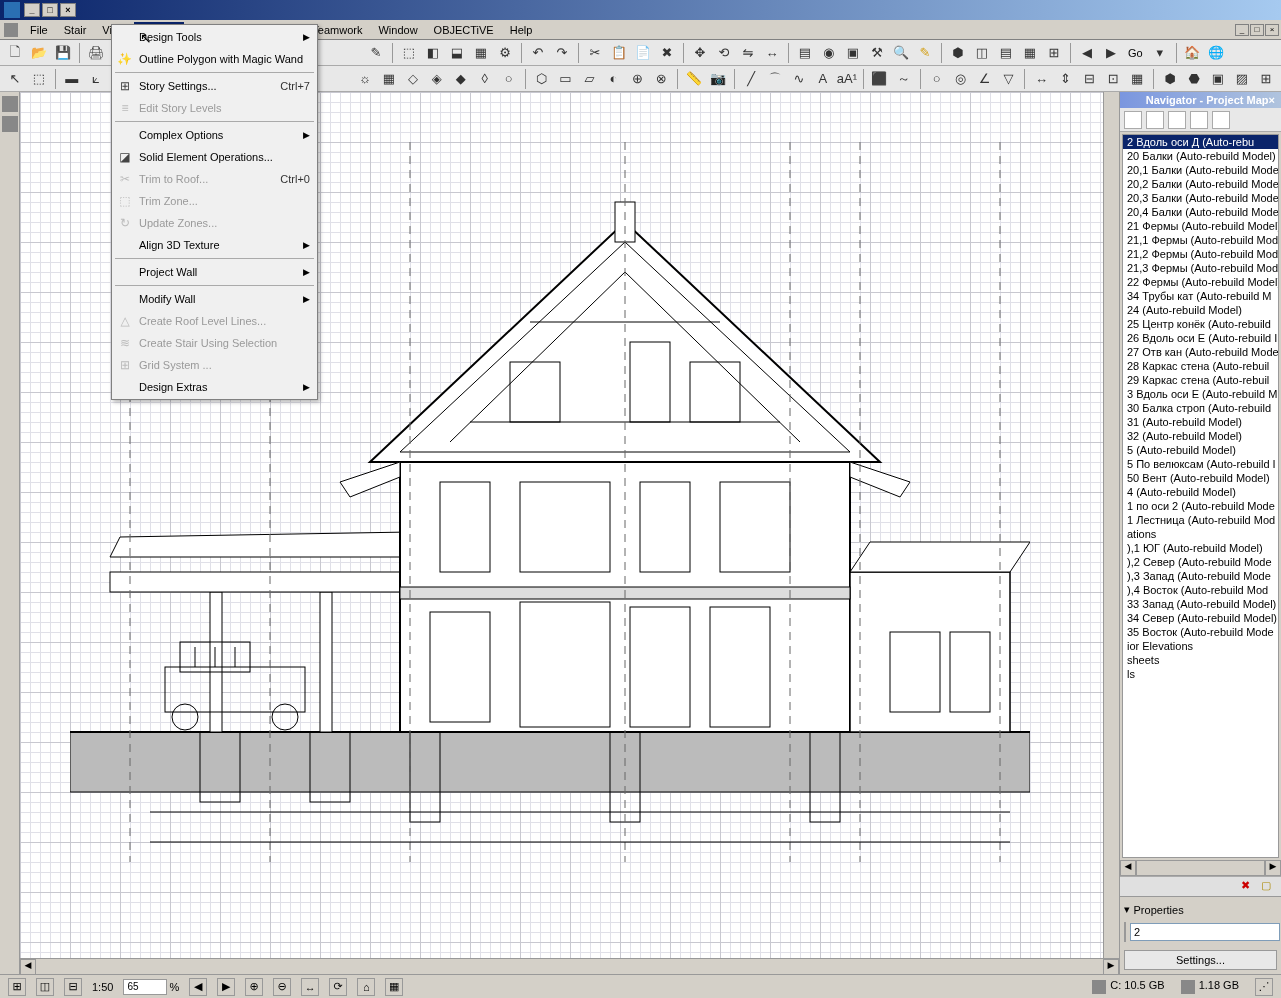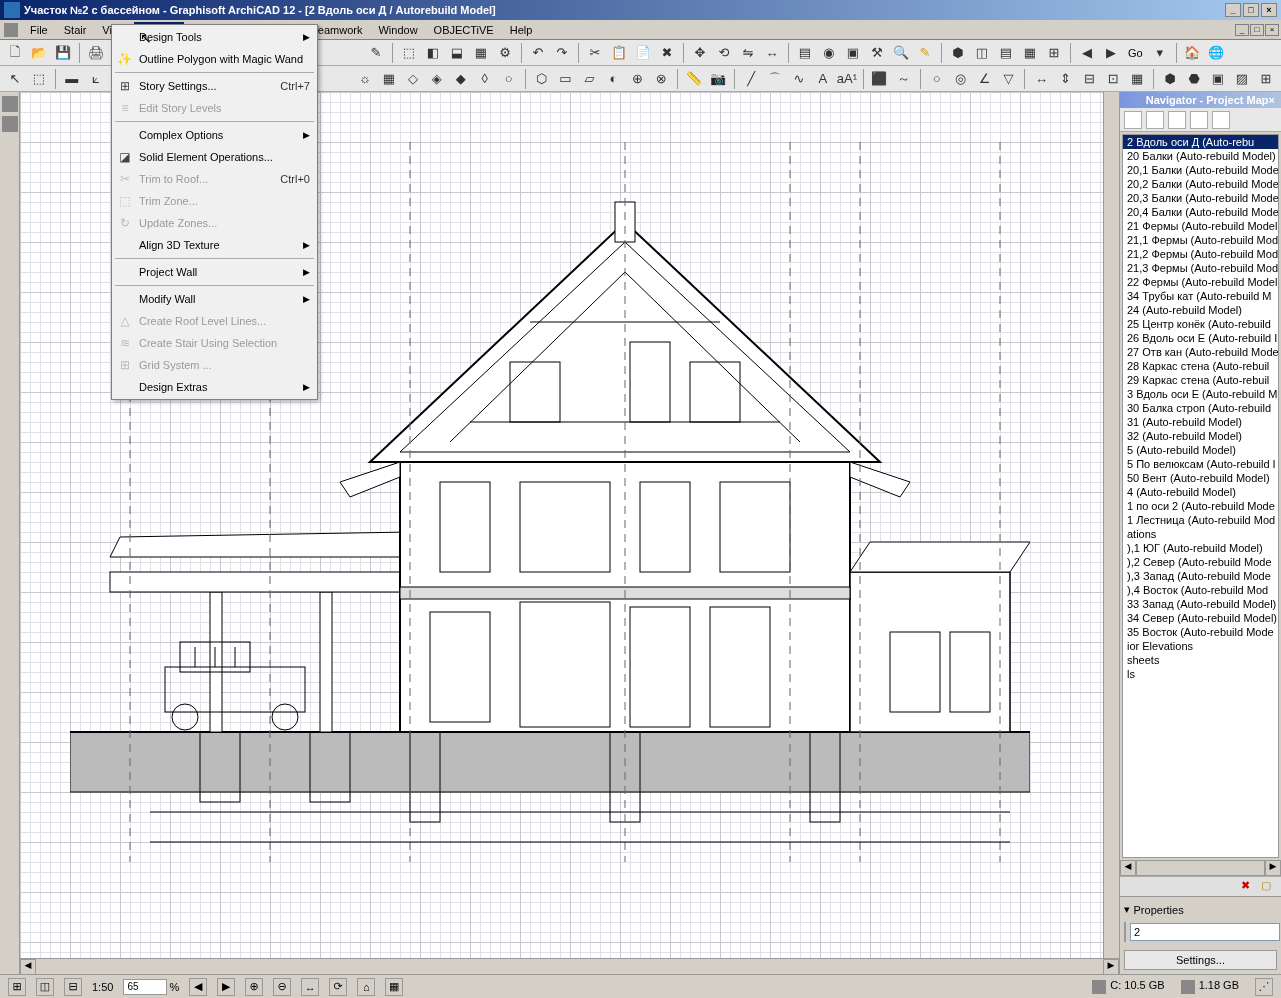--- a/index.html
+++ b/index.html
@@ -193,21 +193,20 @@
 .dd-item.disabled .dd-icon{ color:#bbb; }
 .dd-sep { height:1px; background:#aaa; margin:2px 2px; }
 
 .cursor-img{ position:absolute; top:30px; left:140px; z-index:1200; font-size:14px; color:#000; pointer-events:none;}
 </style>
 </head>
 <body>
 
 <div class="titlebar">
   <span class="app-icon"></span>
-  <span class="title-text">Участок №2 с бассейном  - Graphisoft ArchiCAD 12 - [2 Вдоль оси Д / Autorebuild Model]</span>
   <div class="win-btns">
     <span class="win-btn">_</span>
     <span class="win-btn">□</span>
     <span class="win-btn">×</span>
   </div>
 </div>
 
 <div class="menubar">
   <span class="menu-icon"></span>
   <span class="menu-item">File</span>

